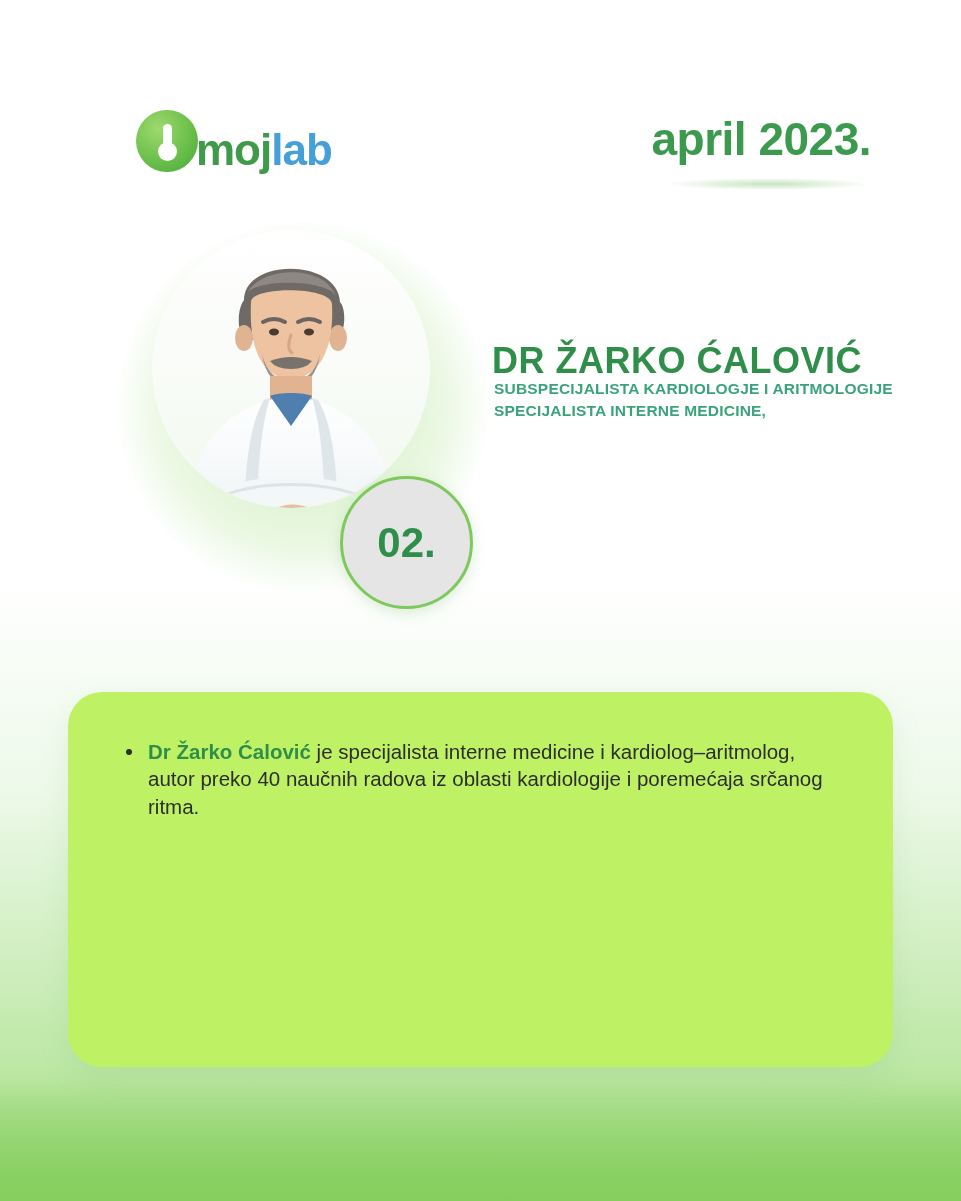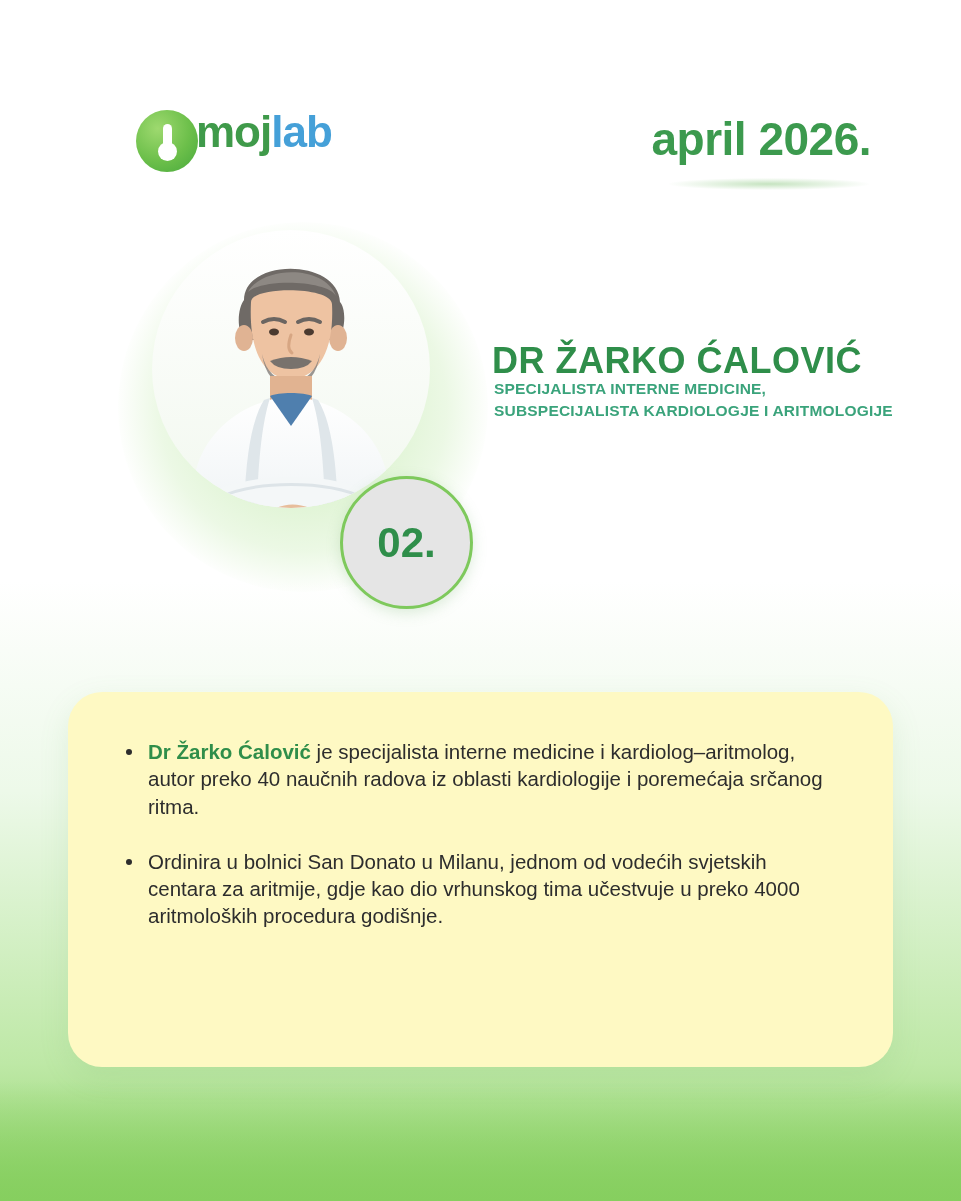--- a/index.html
+++ b/index.html
@@ -50,21 +50,21 @@
     height: 100px;
     display: flex;
     align-items: center;
   }
 
   .logo {
     position: absolute;
     left: 136px;
     top: 60px;
     display: flex;
-    align-items: flex-start;
+    align-items: flex-end;
     gap: 4px;
   }
   .logo-mark {
     width: 62px; height: 62px;
     border-radius: 50%;
     background: radial-gradient(circle at 35% 30%, #9ed96f 0%, #6cbf4a 55%, #46a83c 100%);
     position: relative;
     flex: 0 0 auto;
   }
   .logo-mark::after {
@@ -178,21 +178,21 @@
     letter-spacing: 0.2px;
   }
 
   
   .card {
     position: absolute;
     left: 68px;
     top: 692px;
     width: 825px;
     height: 375px;
-    background: #fef9c3;
+    background: #bef264;
     border-radius: 34px;
     box-shadow: 0 10px 30px rgba(110,170,100,0.13);
     padding: 46px 54px 30px 54px;
   }
 
   .bullets {
     list-style: none;
   }
   .bullets li {
     position: relative;
@@ -223,21 +223,21 @@
 <div class="bg-bottom"></div>
 <div class="bg-bottom-fade"></div>
 
 <div class="page">
 
   <div class="header">
     <div class="logo">
       <span class="logo-mark"></span>
       <span class="logo-text"><span class="moj">moj</span><span class="lab">lab</span></span>
     </div>
-    <div class="month-label">april 2026.</div>
+    <div class="month-label">april 2023.</div>
     <div class="month-shadow"></div>
   </div>
 
   <div class="doctor-block">
     <div class="photo-glow"></div>
   </div>
 
   <svg class="photo" viewBox="0 0 278 345" aria-hidden="true">
     <defs>
       <clipPath id="circleClip">
@@ -289,24 +289,23 @@
       <path d="M120 280 q18 -10 38 -2 q-4 12 -20 13 q-16 -1 -18 -11 Z" fill="#e7bd9b"></path>
 
       <path d="M60 300 C100 282 178 282 218 300 C214 320 208 334 204 345 L74 345 C70 334 64 320 60 300 Z" fill="#eef2f4"></path>
     </g>
   </svg>
 
   <div class="badge">02.</div>
 
   <div class="doc-name">DR ŽARKO ĆALOVIĆ</div>
   <div class="doc-sub">
+    <div>SUBSPECIJALISTA KARDIOLOGJE I ARITMOLOGIJE</div>
     <div>SPECIJALISTA INTERNE MEDICINE,</div>
-    <div>SUBSPECIJALISTA KARDIOLOGJE I ARITMOLOGIJE</div>
   </div>
 
   <div class="card">
     <ul class="bullets">
       <li><b>Dr Žarko Ćalović</b><span> je specijalista interne medicine i kardiolog–aritmolog, autor preko 40 naučnih radova iz oblasti kardiologije i poremećaja srčanog ritma.</span></li>
-      <li><span>Ordinira u bolnici San Donato u Milanu, jednom od vodećih svjetskih centara za aritmije, gdje kao dio vrhunskog tima učestvuje u preko 4000 aritmoloških procedura godišnje.</span></li>
     </ul>
   </div>
 
 </div>
 
 </body></html>

